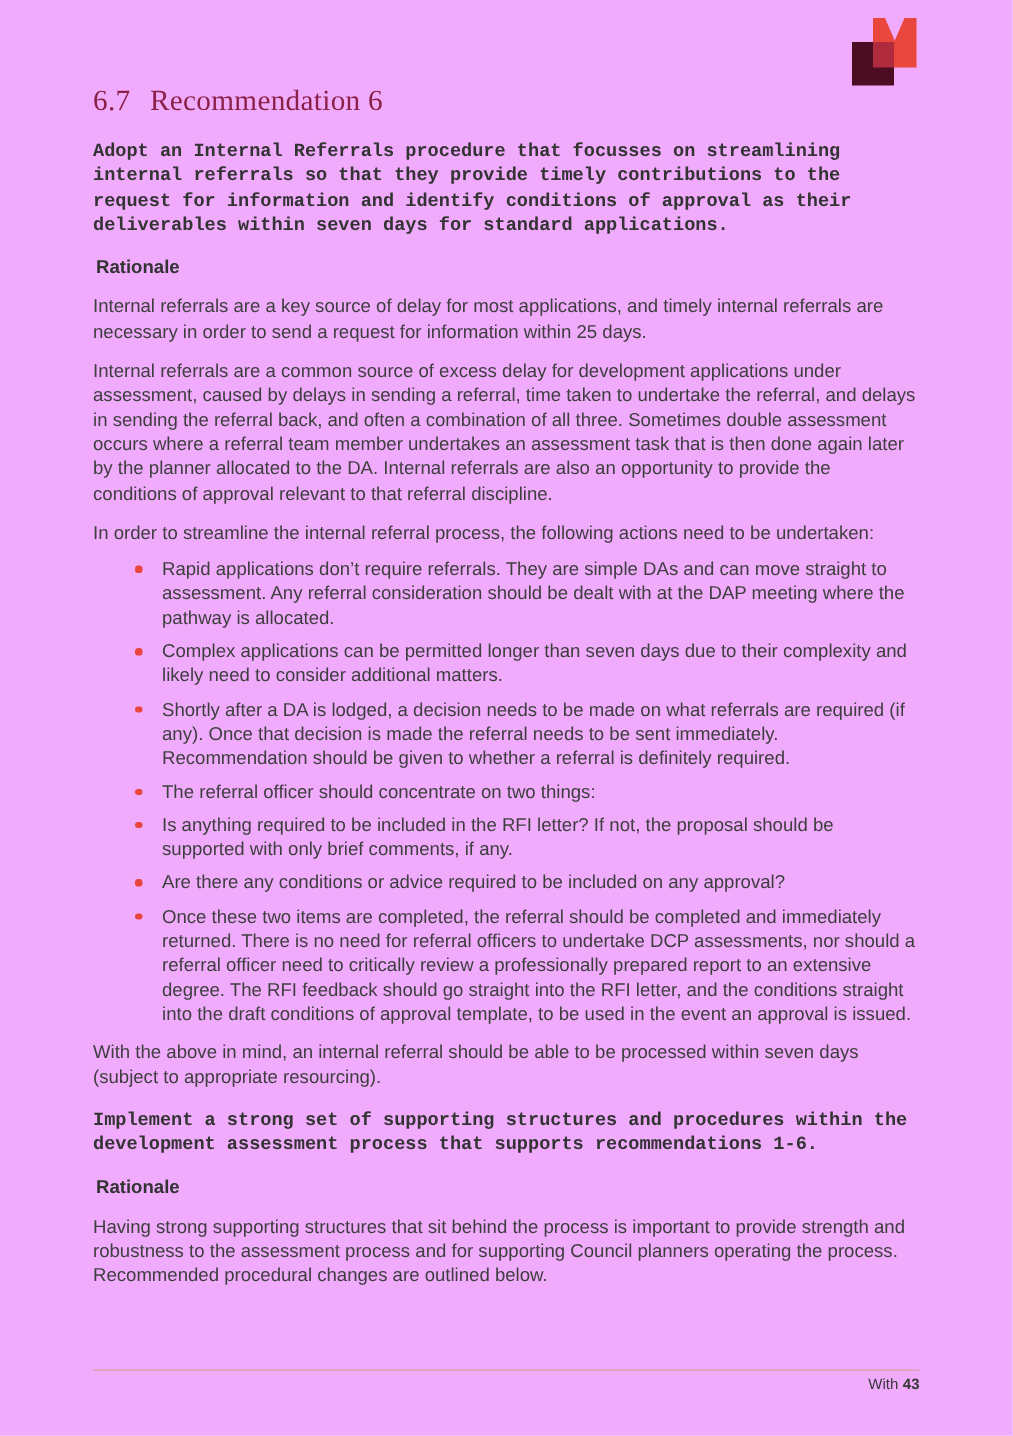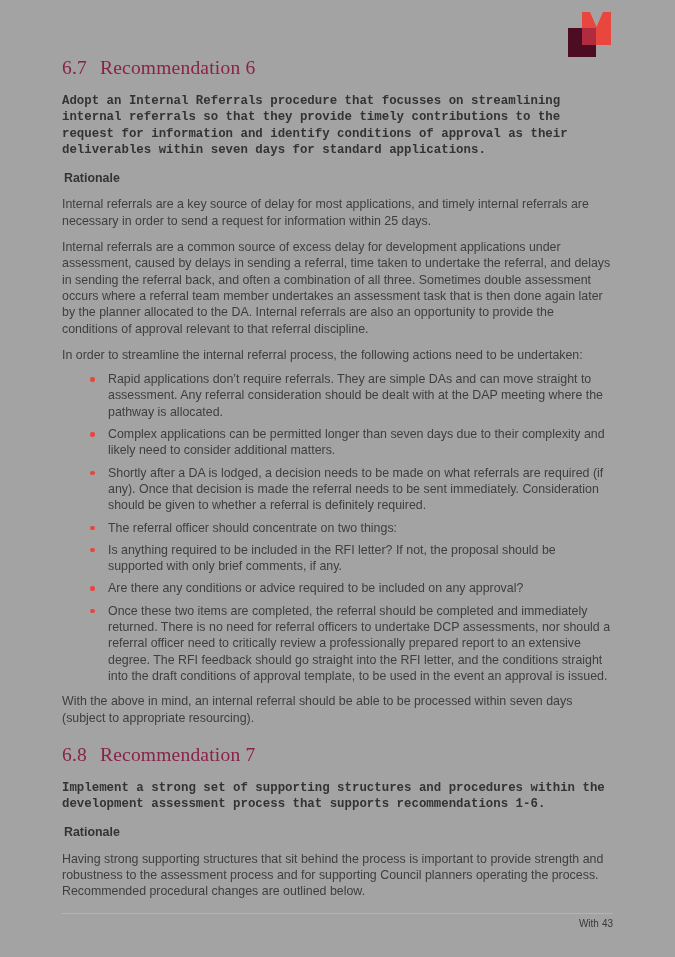--- a/index.html
+++ b/index.html
@@ -5,21 +5,21 @@
   html, body { margin: 0; padding: 0; }
   body {
     width: 675px; height: 957px;
     background: #ffffff;
     font-family: "Liberation Sans", sans-serif;
     -webkit-font-smoothing: antialiased;
   }
   .page {
     position: relative;
     width: 675px; height: 957px;
-    background: #a3a3a3;
+    background: #f0abfc;
     overflow: hidden;
   }
   .brand-logo {
     position: absolute;
     top: 12px; right: 63px;
     width: 44px; height: 46px;
   }
   .content {
     position: absolute;
     left: 62px; top: 0;
@@ -78,21 +78,21 @@
     top: 913px;
     border-top: 1.4px solid #df9fad;
   }
   .footer-text {
     position: absolute;
     top: 918px; right: 62px;
     font-size: 10px;
     color: #383838;
   }
   .footer-text .page-label { margin-right: 3px; }
-  .footer-text .page-number { font-weight: 400; }
+  .footer-text .page-number { font-weight: 700; }
 </style>
 </head>
 <body>
 
 <div class="page">
 
   <svg class="brand-logo" viewBox="0 0 44 46" xmlns="http://www.w3.org/2000/svg">
     <polygon points="14,0 22,0 28.5,15 35,0 43,0 43,33 14,33" fill="#E9463E"></polygon>
     <rect x="0" y="16" width="28" height="29" fill="#4C0D23"></rect>
     <rect x="14" y="16" width="14" height="17" fill="#B02B3E"></rect>
@@ -108,32 +108,29 @@
 
     <p class="rationale">Rationale</p>
 
     <p class="body-para">Internal referrals are a key source of delay for most applications, and timely internal referrals are necessary in order to send a request for information within 25 days.</p>
     <p class="body-para">Internal referrals are a common source of excess delay for development applications under assessment, caused by delays in sending a referral, time taken to undertake the referral, and delays in sending the referral back, and often a combination of all three. Sometimes double assessment occurs where a referral team member undertakes an assessment task that is then done again later by the planner allocated to the DA. Internal referrals are also an opportunity to provide the conditions of approval relevant to that referral discipline.</p>
     <p class="body-para">In order to streamline the internal referral process, the following actions need to be undertaken:</p>
 
     <ul class="bullet-list">
       <li>Rapid applications don’t require referrals. They are simple DAs and can move straight to assessment. Any referral consideration should be dealt with at the DAP meeting where the pathway is allocated.</li>
       <li>Complex applications can be permitted longer than seven days due to their complexity and likely need to consider additional matters.</li>
-      <li>Shortly after a DA is lodged, a decision needs to be made on what referrals are required (if any). Once that decision is made the referral needs to be sent immediately. Consideration should be given to whether a referral is definitely required.</li>
+      <li>Shortly after a DA is lodged, a decision needs to be made on what referrals are required (if any). Once that decision is made the referral needs to be sent immediately. Recommendation should be given to whether a referral is definitely required.</li>
       <li>The referral officer should concentrate on two things:</li>
       <li>Is anything required to be included in the RFI letter? If not, the proposal should be supported with only brief comments, if any.</li>
       <li>Are there any conditions or advice required to be included on any approval?</li>
       <li>Once these two items are completed, the referral should be completed and immediately returned. There is no need for referral officers to undertake DCP assessments, nor should a referral officer need to critically review a professionally prepared report to an extensive degree. The RFI feedback should go straight into the RFI letter, and the conditions straight into the draft conditions of approval template, to be used in the event an approval is issued.</li>
     </ul>
 
     <p class="closing-para">With the above in mind, an internal referral should be able to be processed within seven days (subject to appropriate resourcing).</p>
 
-    <h1 class="section-heading section-second">
-      <span class="heading-number">6.8</span><span>Recommendation 7</span>
-    </h1>
 
     <p class="lead">Implement a strong set of supporting structures and procedures within the development assessment process that supports recommendations 1-6.</p>
 
     <p class="rationale">Rationale</p>
 
     <p class="body-para">Having strong supporting structures that sit behind the process is important to provide strength and robustness to the assessment process and for supporting Council planners operating the process. Recommended procedural changes are outlined below.</p>
 
   </div>
 
   <div class="footer-rule"></div>

